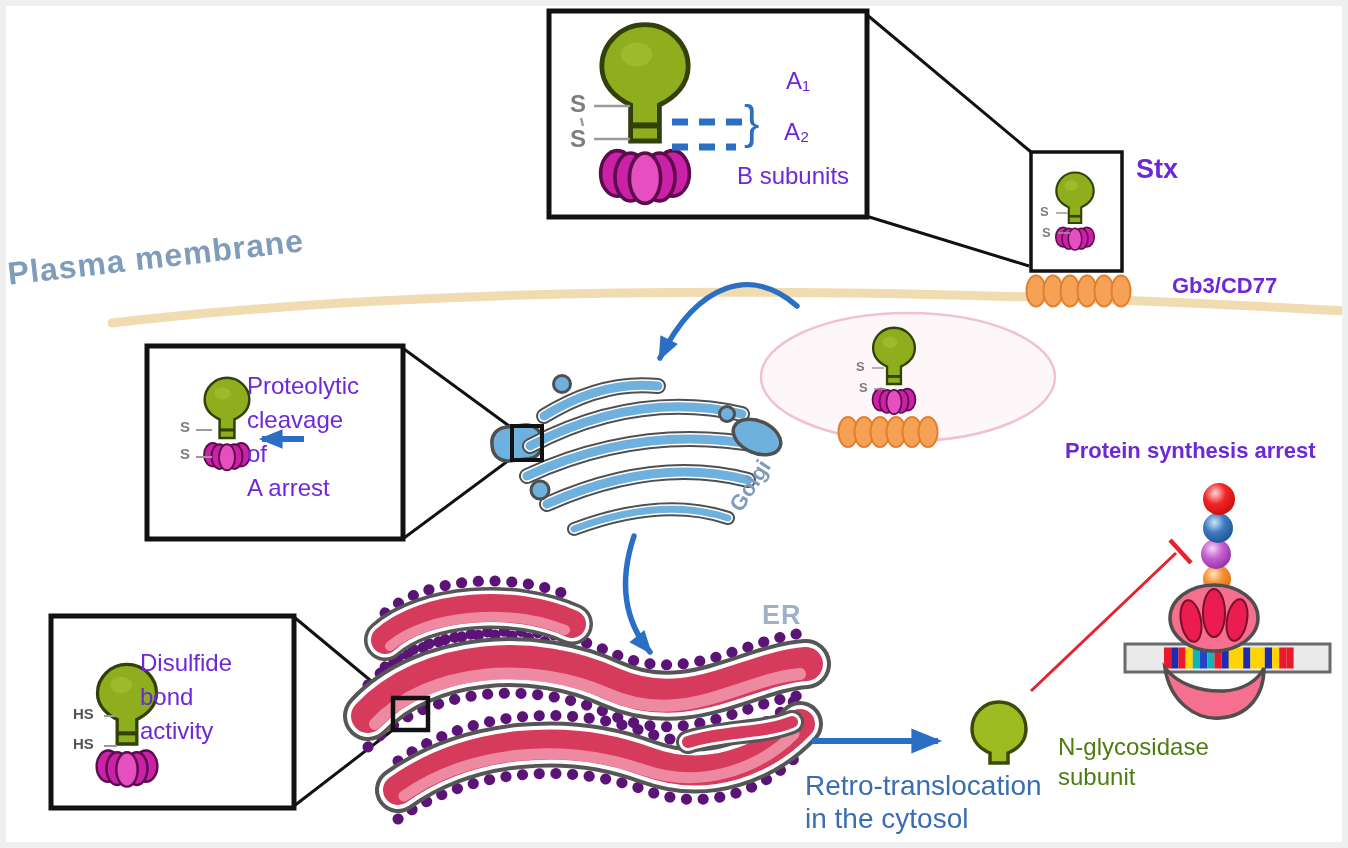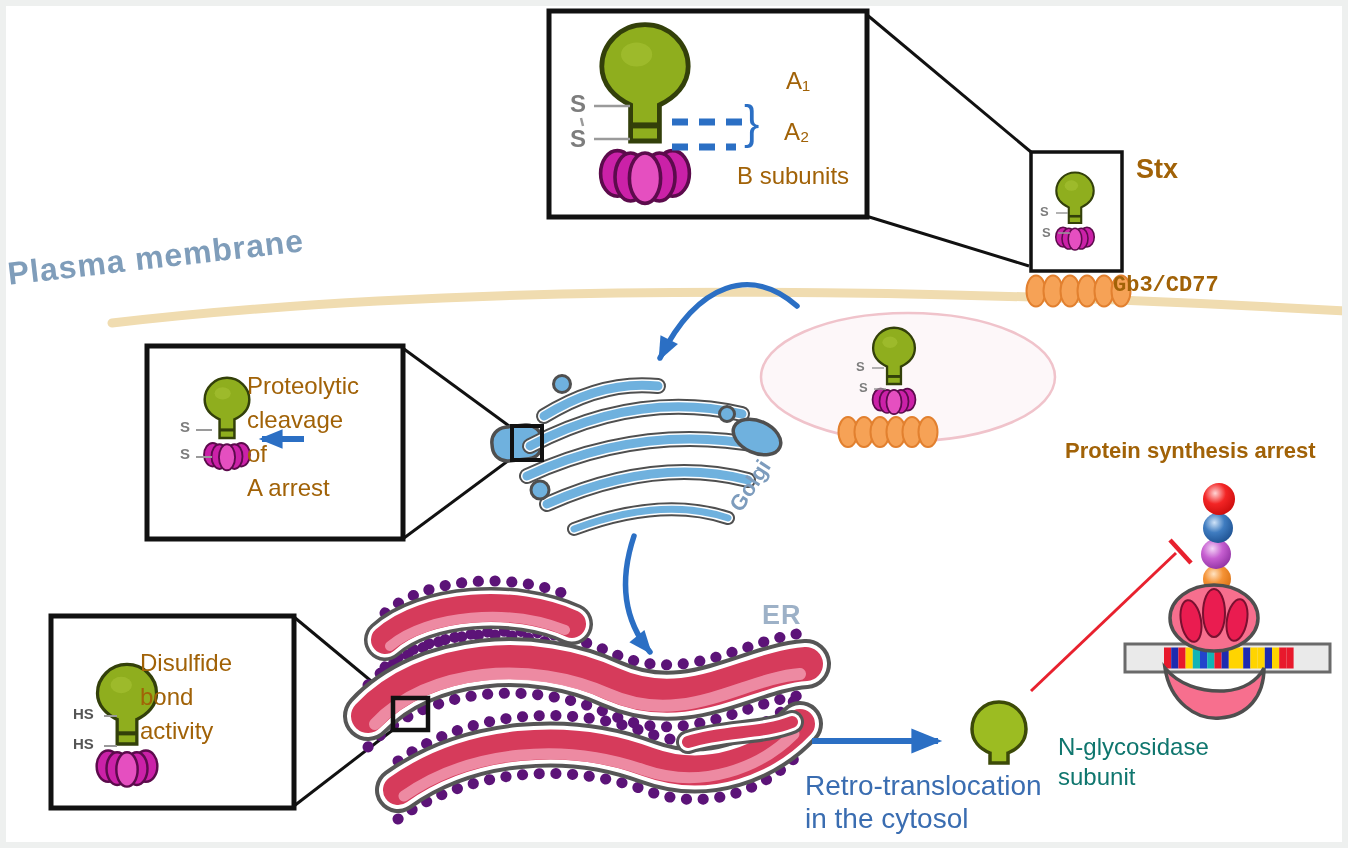--- a/index.html
+++ b/index.html
@@ -1,26 +1,26 @@
 <!DOCTYPE html>
 <html><head>
 <meta charset="utf-8">
 <style>
   html,body{margin:0;padding:0;background:#eef0ef;}
   .stage{position:relative;width:1348px;height:848px;background:#ffffff;overflow:hidden;
          font-family:"Liberation Sans",sans-serif;}
   .stage::after{content:"";position:absolute;left:0;top:0;right:0;bottom:0;pointer-events:none;
          box-shadow:inset 0 0 0 6px #eef0ef;}
   svg{position:absolute;left:0;top:0;}
-  .lbl{position:absolute;white-space:nowrap;color:#a16207;line-height:1.05;}
+  .lbl{position:absolute;white-space:nowrap;color:#6d28d9;line-height:1.05;}
   .c{text-align:left;white-space:normal;}
   .bold{font-weight:bold;}
   .gray-s{color:#7d7d7d;font-weight:bold;}
   .blue-t{color:#3a6db1;}
-  .red-t{color:#0f766e;}
+  .red-t{color:#4d7c0f;}
   .membrane-lbl{color:#7f9dba;font-weight:bold;transform:rotate(-6.5deg);transform-origin:left top;letter-spacing:1px;}
   .organelle-lbl{color:#7d9cbd;font-weight:bold;}
   .er-lbl{color:#9db1c7;font-weight:bold;letter-spacing:1px;}
   .brace{color:#2b6fc4;font-weight:400;}
   .box-text{line-height:34px;}
 </style>
 </head>
 <body>
 
 <div class="stage">
@@ -262,21 +262,21 @@
 <div class="lbl gray-s" style="left:570px;top:91px;font-size:24px;">S</div>
 <div class="lbl gray-s" style="left:570px;top:126px;font-size:24px;">S</div>
 <div class="lbl" style="left:786px;top:68px;font-size:24px;">A₁</div>
 <div class="lbl brace" style="left:744px;top:98px;font-size:46px;">}</div>
 <div class="lbl" style="left:784px;top:119px;font-size:24px;">A₂</div>
 <div class="lbl" style="left:737px;top:163px;font-size:24px;">B subunits</div>
 
 <div class="lbl bold" style="left:1136px;top:155px;font-size:27px;">Stx</div>
 <div class="lbl gray-s" style="left:1040px;top:205px;font-size:13px;">S</div>
 <div class="lbl gray-s" style="left:1042px;top:226px;font-size:13px;">S</div>
-<div class="lbl bold" style="left:1113px;top:274px;font-size:22px;font-family:Liberation Mono, monospace;">Gb3/CD77</div>
+<div class="lbl bold" style="left:1172px;top:274px;font-size:22px;">Gb3/CD77</div>
 
 <div class="lbl gray-s" style="left:856px;top:360px;font-size:13px;">S</div>
 <div class="lbl gray-s" style="left:859px;top:381px;font-size:13px;">S</div>
 
 <div class="lbl c box-text" style="left:247px;top:369px;width:160px;font-size:24px;">
   <div>Proteolytic</div>
   <div>cleavage</div>
   <div>of</div>
   <div>A arrest</div>
 </div>

